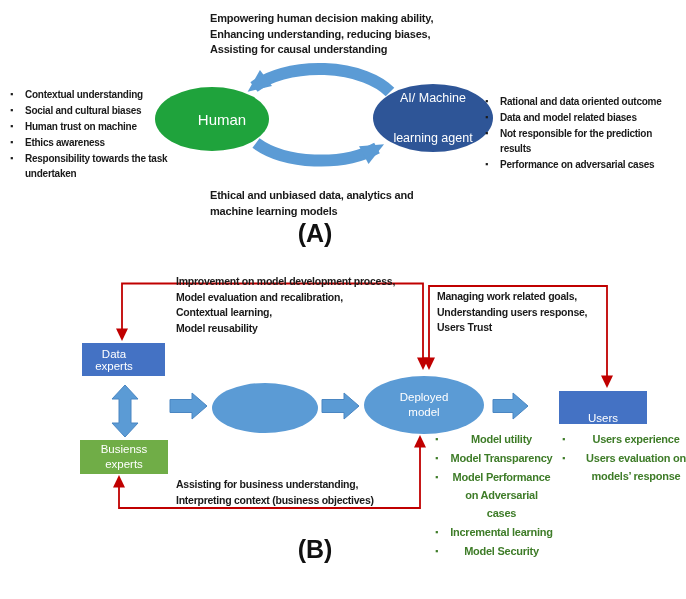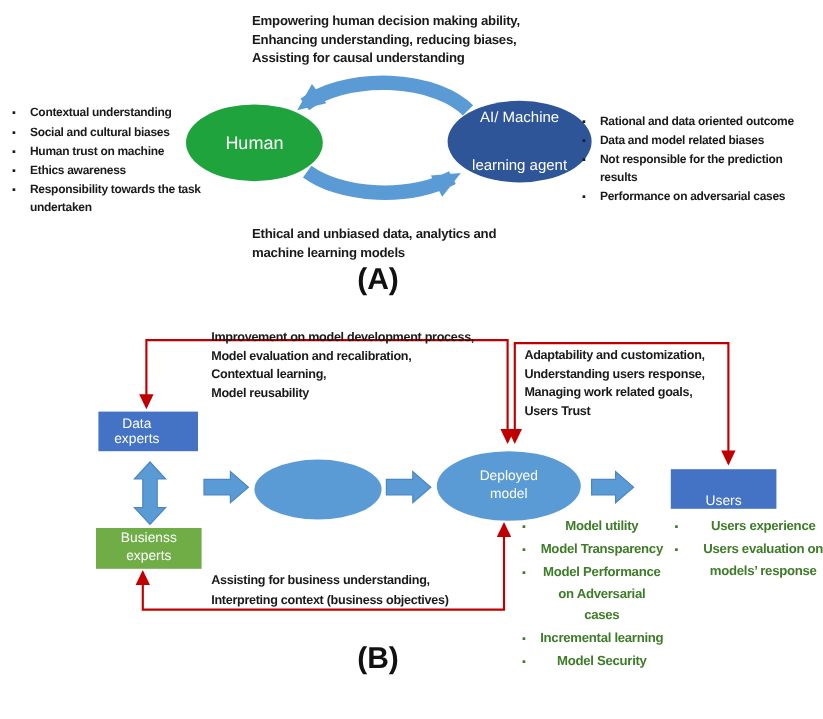--- a/index.html
+++ b/index.html
@@ -86,21 +86,21 @@
     <li>Responsibility towards the task undertaken</li>
   </ul>
 
   <ul class="abs blist" style="left:483px; top:94px; width:200px;">
     <li>Rational  and data oriented outcome</li>
     <li>Data and model related biases</li>
     <li>Not responsible for the prediction results</li>
     <li>Performance on adversarial cases</li>
   </ul>
 
-  <div class="node-label" style="left:155px; top:88px; width:114px; height:62px; font-size:15px;">
+  <div class="node-label" style="left:165px; top:88px; width:114px; height:62px; font-size:15px;">
     <div>Human</div>
   </div>
 
   <div class="node-label" style="left:373px; top:84px; width:120px; height:68px; font-size:12.5px; line-height:16px;gap:24px;">
     <div>AI/ Machine</div>
     <div>learning agent</div>
   </div>
 
   <div class="abs ann" style="left:210px; top:188px;">
     <div>Ethical and unbiased data, analytics and</div>
@@ -110,23 +110,22 @@
   <div class="abs panel-label" style="left:235px; top:219px; width:160px;">(A)</div>
 
   <div class="abs annB" style="left:176px; top:274px;">
     <div>Improvement on model development process,</div>
     <div>Model evaluation and recalibration,</div>
     <div>Contextual learning,</div>
     <div>Model reusability</div>
   </div>
 
   <div class="abs annB" style="left:437px; top:289px;">
-    <div>Adaptability and customization,</div>
+    <div>Managing work related goals,</div>
     <div>Understanding users response,</div>
-    <div>Managing work related goals,</div>
     <div>Users Trust</div>
   </div>
 
   <div class="node-label" style="left:82px; top:343px; width:64px; height:33px; font-size:11.5px;">
     <div>Data experts</div>
   </div>
 
   <div class="node-label" style="left:80px; top:440px; width:88px; height:34px; font-size:11.5px; line-height:15px;">
     <div>Busienss</div>
     <div>experts</div>

